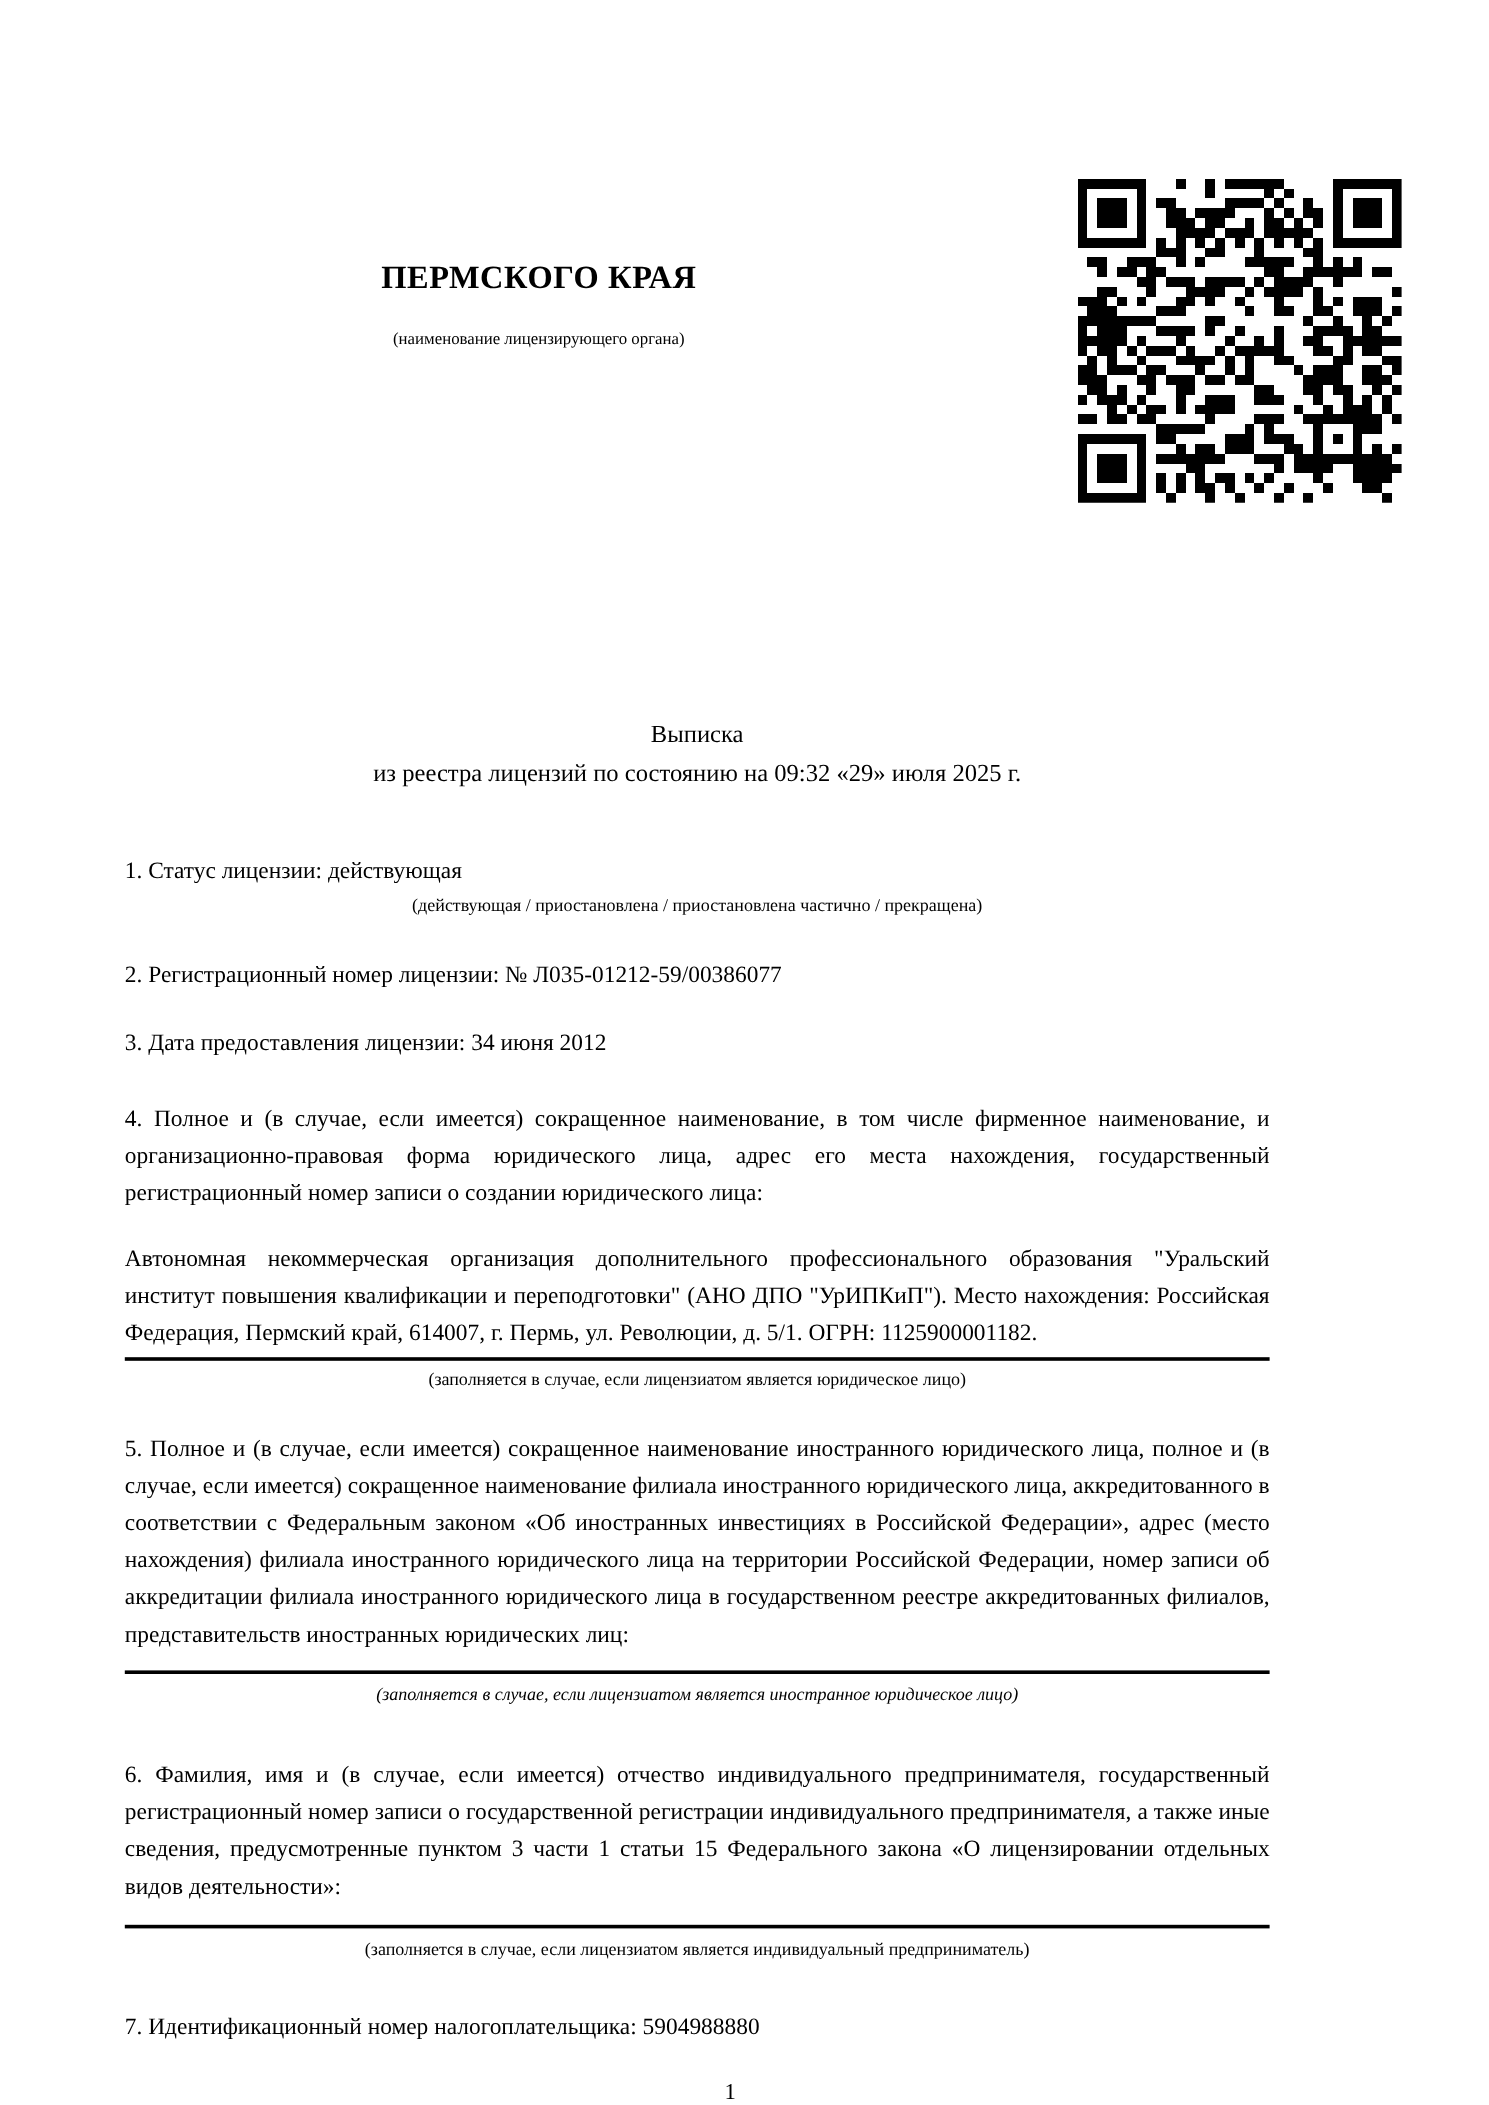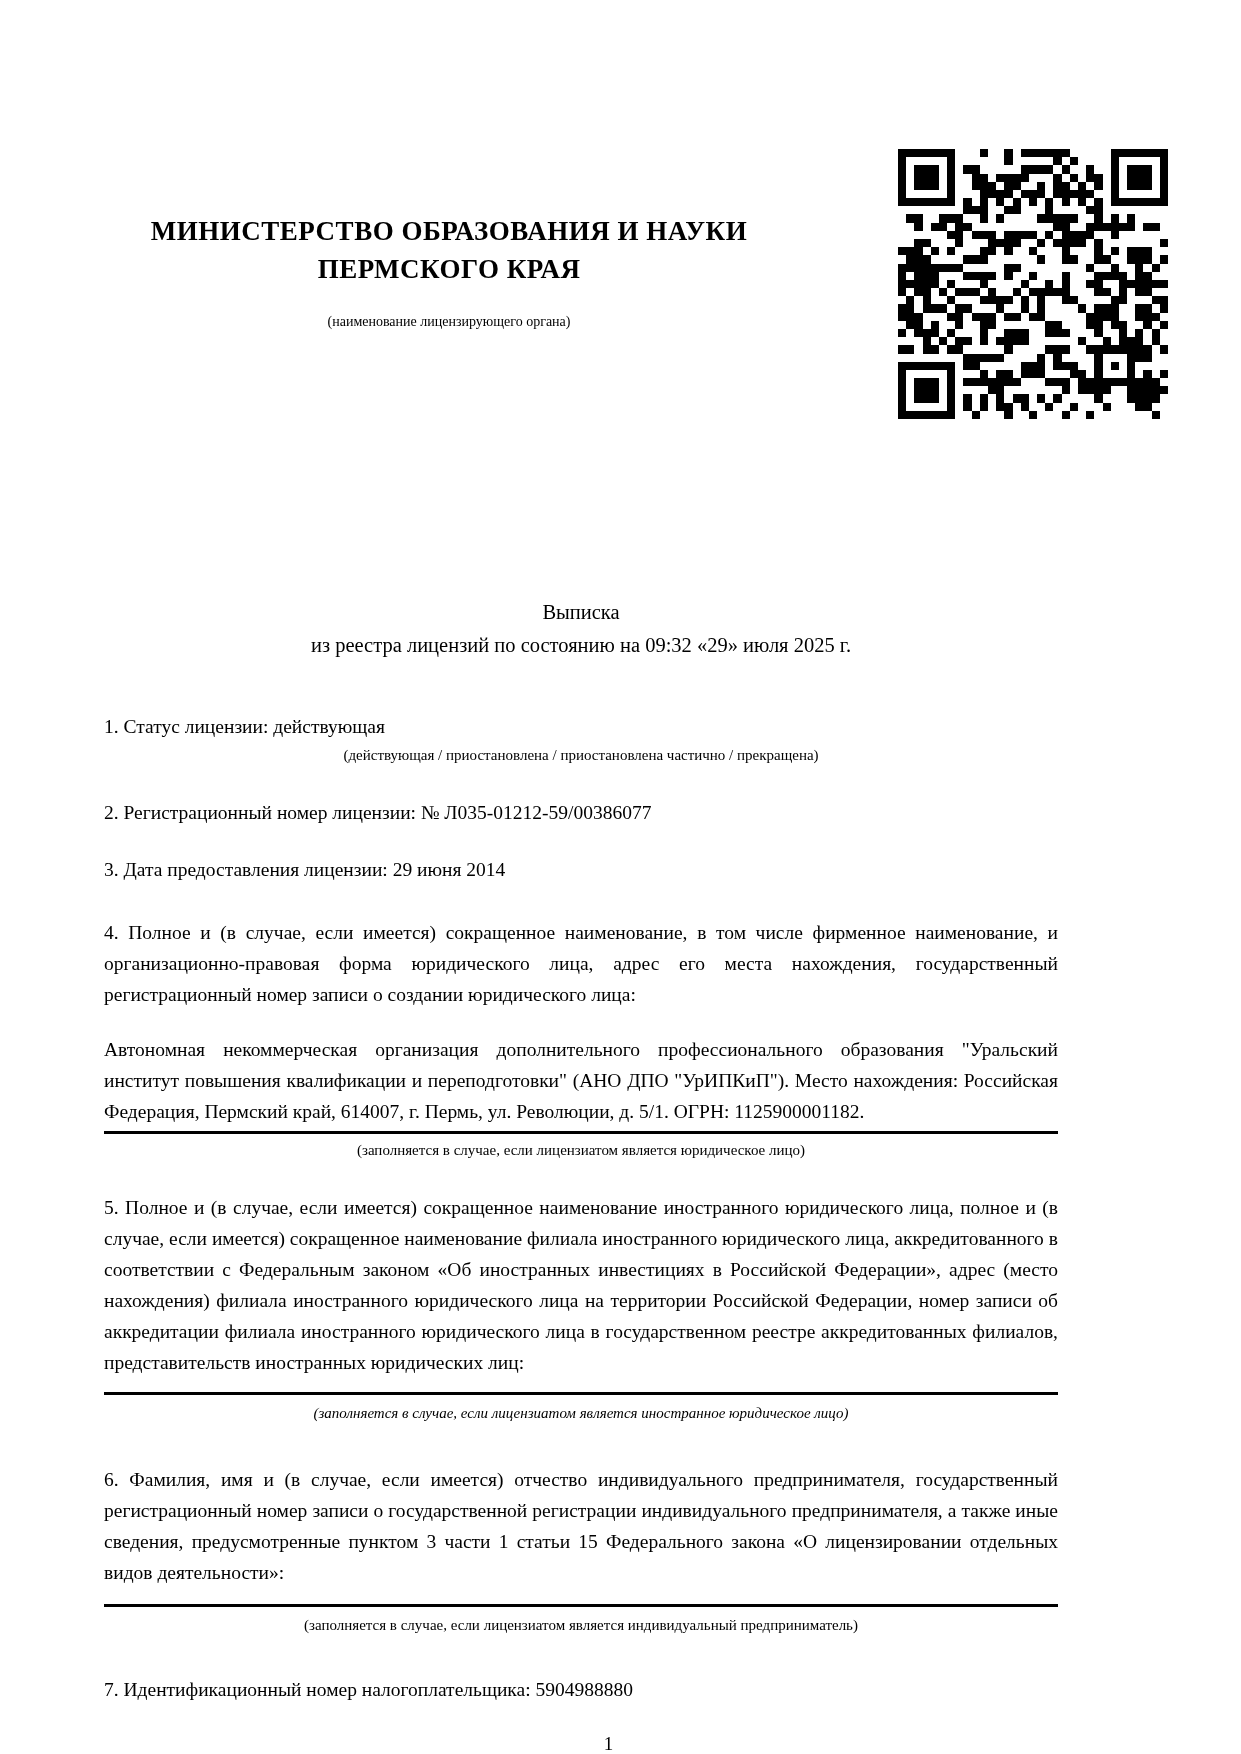--- a/index.html
+++ b/index.html
@@ -44,21 +44,20 @@
   .s7{margin-top:40px;}
   .page-num{margin-top:30px;text-align:center;font-size:19px;padding-left:55px;}
 </style>
 </head>
 <body>
 
 <div class="content">
 
   <div class="top-area">
     <div class="ministry">
-      <div class="ministry-title">МИНИСТЕРСТВО ОБРАЗОВАНИЯ И НАУКИ</div>
       <div class="ministry-title">ПЕРМСКОГО КРАЯ</div>
       <div class="ministry-caption">(наименование лицензирующего органа)</div>
     </div>
     <div class="qr-wrap">
       <svg width="270" height="270" viewBox="0 0 270 270" shape-rendering="crispEdges">
         <rect x="0" y="0" width="270" height="270" fill="#ffffff"></rect>
         <path id="qr-path" fill="#000000" d="M0.00 0.00h8.18v8.18h-8.18zM8.18 0.00h8.18v8.18h-8.18zM16.36 0.00h8.18v8.18h-8.18zM24.55 0.00h8.18v8.18h-8.18zM32.73 0.00h8.18v8.18h-8.18zM40.91 0.00h8.18v8.18h-8.18zM49.09 0.00h8.18v8.18h-8.18zM81.82 0.00h8.18v8.18h-8.18zM106.36 0.00h8.18v8.18h-8.18zM122.73 0.00h8.18v8.18h-8.18zM130.91 0.00h8.18v8.18h-8.18zM139.09 0.00h8.18v8.18h-8.18zM147.27 0.00h8.18v8.18h-8.18zM155.45 0.00h8.18v8.18h-8.18zM163.64 0.00h8.18v8.18h-8.18zM212.73 0.00h8.18v8.18h-8.18zM220.91 0.00h8.18v8.18h-8.18zM229.09 0.00h8.18v8.18h-8.18zM237.27 0.00h8.18v8.18h-8.18zM245.45 0.00h8.18v8.18h-8.18zM253.64 0.00h8.18v8.18h-8.18zM261.82 0.00h8.18v8.18h-8.18zM0.00 8.18h8.18v8.18h-8.18zM49.09 8.18h8.18v8.18h-8.18zM106.36 8.18h8.18v8.18h-8.18zM155.45 8.18h8.18v8.18h-8.18zM171.82 8.18h8.18v8.18h-8.18zM212.73 8.18h8.18v8.18h-8.18zM261.82 8.18h8.18v8.18h-8.18zM0.00 16.36h8.18v8.18h-8.18zM16.36 16.36h8.18v8.18h-8.18zM24.55 16.36h8.18v8.18h-8.18zM32.73 16.36h8.18v8.18h-8.18zM49.09 16.36h8.18v8.18h-8.18zM65.45 16.36h8.18v8.18h-8.18zM73.64 16.36h8.18v8.18h-8.18zM122.73 16.36h8.18v8.18h-8.18zM130.91 16.36h8.18v8.18h-8.18zM139.09 16.36h8.18v8.18h-8.18zM147.27 16.36h8.18v8.18h-8.18zM163.64 16.36h8.18v8.18h-8.18zM188.18 16.36h8.18v8.18h-8.18zM212.73 16.36h8.18v8.18h-8.18zM229.09 16.36h8.18v8.18h-8.18zM237.27 16.36h8.18v8.18h-8.18zM245.45 16.36h8.18v8.18h-8.18zM261.82 16.36h8.18v8.18h-8.18zM0.00 24.55h8.18v8.18h-8.18zM16.36 24.55h8.18v8.18h-8.18zM24.55 24.55h8.18v8.18h-8.18zM32.73 24.55h8.18v8.18h-8.18zM49.09 24.55h8.18v8.18h-8.18zM73.64 24.55h8.18v8.18h-8.18zM81.82 24.55h8.18v8.18h-8.18zM98.18 24.55h8.18v8.18h-8.18zM106.36 24.55h8.18v8.18h-8.18zM114.55 24.55h8.18v8.18h-8.18zM122.73 24.55h8.18v8.18h-8.18zM155.45 24.55h8.18v8.18h-8.18zM171.82 24.55h8.18v8.18h-8.18zM188.18 24.55h8.18v8.18h-8.18zM196.36 24.55h8.18v8.18h-8.18zM212.73 24.55h8.18v8.18h-8.18zM229.09 24.55h8.18v8.18h-8.18zM237.27 24.55h8.18v8.18h-8.18zM245.45 24.55h8.18v8.18h-8.18zM261.82 24.55h8.18v8.18h-8.18zM0.00 32.73h8.18v8.18h-8.18zM16.36 32.73h8.18v8.18h-8.18zM24.55 32.73h8.18v8.18h-8.18zM32.73 32.73h8.18v8.18h-8.18zM49.09 32.73h8.18v8.18h-8.18zM73.64 32.73h8.18v8.18h-8.18zM81.82 32.73h8.18v8.18h-8.18zM90.00 32.73h8.18v8.18h-8.18zM106.36 32.73h8.18v8.18h-8.18zM114.55 32.73h8.18v8.18h-8.18zM139.09 32.73h8.18v8.18h-8.18zM155.45 32.73h8.18v8.18h-8.18zM163.64 32.73h8.18v8.18h-8.18zM180.00 32.73h8.18v8.18h-8.18zM196.36 32.73h8.18v8.18h-8.18zM212.73 32.73h8.18v8.18h-8.18zM229.09 32.73h8.18v8.18h-8.18zM237.27 32.73h8.18v8.18h-8.18zM245.45 32.73h8.18v8.18h-8.18zM261.82 32.73h8.18v8.18h-8.18zM0.00 40.91h8.18v8.18h-8.18zM49.09 40.91h8.18v8.18h-8.18zM81.82 40.91h8.18v8.18h-8.18zM90.00 40.91h8.18v8.18h-8.18zM98.18 40.91h8.18v8.18h-8.18zM106.36 40.91h8.18v8.18h-8.18zM122.73 40.91h8.18v8.18h-8.18zM130.91 40.91h8.18v8.18h-8.18zM139.09 40.91h8.18v8.18h-8.18zM155.45 40.91h8.18v8.18h-8.18zM163.64 40.91h8.18v8.18h-8.18zM171.82 40.91h8.18v8.18h-8.18zM180.00 40.91h8.18v8.18h-8.18zM188.18 40.91h8.18v8.18h-8.18zM212.73 40.91h8.18v8.18h-8.18zM261.82 40.91h8.18v8.18h-8.18zM0.00 49.09h8.18v8.18h-8.18zM8.18 49.09h8.18v8.18h-8.18zM16.36 49.09h8.18v8.18h-8.18zM24.55 49.09h8.18v8.18h-8.18zM32.73 49.09h8.18v8.18h-8.18zM40.91 49.09h8.18v8.18h-8.18zM49.09 49.09h8.18v8.18h-8.18zM65.45 49.09h8.18v8.18h-8.18zM81.82 49.09h8.18v8.18h-8.18zM98.18 49.09h8.18v8.18h-8.18zM114.55 49.09h8.18v8.18h-8.18zM130.91 49.09h8.18v8.18h-8.18zM147.27 49.09h8.18v8.18h-8.18zM163.64 49.09h8.18v8.18h-8.18zM180.00 49.09h8.18v8.18h-8.18zM196.36 49.09h8.18v8.18h-8.18zM212.73 49.09h8.18v8.18h-8.18zM220.91 49.09h8.18v8.18h-8.18zM229.09 49.09h8.18v8.18h-8.18zM237.27 49.09h8.18v8.18h-8.18zM245.45 49.09h8.18v8.18h-8.18zM253.64 49.09h8.18v8.18h-8.18zM261.82 49.09h8.18v8.18h-8.18zM65.45 57.27h8.18v8.18h-8.18zM73.64 57.27h8.18v8.18h-8.18zM81.82 57.27h8.18v8.18h-8.18zM106.36 57.27h8.18v8.18h-8.18zM114.55 57.27h8.18v8.18h-8.18zM147.27 57.27h8.18v8.18h-8.18zM188.18 57.27h8.18v8.18h-8.18zM196.36 57.27h8.18v8.18h-8.18zM8.18 65.45h8.18v8.18h-8.18zM16.36 65.45h8.18v8.18h-8.18zM40.91 65.45h8.18v8.18h-8.18zM49.09 65.45h8.18v8.18h-8.18zM57.27 65.45h8.18v8.18h-8.18zM81.82 65.45h8.18v8.18h-8.18zM98.18 65.45h8.18v8.18h-8.18zM139.09 65.45h8.18v8.18h-8.18zM147.27 65.45h8.18v8.18h-8.18zM155.45 65.45h8.18v8.18h-8.18zM163.64 65.45h8.18v8.18h-8.18zM171.82 65.45h8.18v8.18h-8.18zM196.36 65.45h8.18v8.18h-8.18zM212.73 65.45h8.18v8.18h-8.18zM229.09 65.45h8.18v8.18h-8.18zM16.36 73.64h8.18v8.18h-8.18zM32.73 73.64h8.18v8.18h-8.18zM40.91 73.64h8.18v8.18h-8.18zM57.27 73.64h8.18v8.18h-8.18zM65.45 73.64h8.18v8.18h-8.18zM155.45 73.64h8.18v8.18h-8.18zM163.64 73.64h8.18v8.18h-8.18zM188.18 73.64h8.18v8.18h-8.18zM196.36 73.64h8.18v8.18h-8.18zM204.55 73.64h8.18v8.18h-8.18zM212.73 73.64h8.18v8.18h-8.18zM220.91 73.64h8.18v8.18h-8.18zM229.09 73.64h8.18v8.18h-8.18zM245.45 73.64h8.18v8.18h-8.18zM253.64 73.64h8.18v8.18h-8.18zM49.09 81.82h8.18v8.18h-8.18zM57.27 81.82h8.18v8.18h-8.18zM73.64 81.82h8.18v8.18h-8.18zM81.82 81.82h8.18v8.18h-8.18zM90.00 81.82h8.18v8.18h-8.18zM106.36 81.82h8.18v8.18h-8.18zM114.55 81.82h8.18v8.18h-8.18zM122.73 81.82h8.18v8.18h-8.18zM130.91 81.82h8.18v8.18h-8.18zM147.27 81.82h8.18v8.18h-8.18zM163.64 81.82h8.18v8.18h-8.18zM171.82 81.82h8.18v8.18h-8.18zM180.00 81.82h8.18v8.18h-8.18zM188.18 81.82h8.18v8.18h-8.18zM212.73 81.82h8.18v8.18h-8.18zM16.36 90.00h8.18v8.18h-8.18zM24.55 90.00h8.18v8.18h-8.18zM57.27 90.00h8.18v8.18h-8.18zM90.00 90.00h8.18v8.18h-8.18zM98.18 90.00h8.18v8.18h-8.18zM106.36 90.00h8.18v8.18h-8.18zM114.55 90.00h8.18v8.18h-8.18zM139.09 90.00h8.18v8.18h-8.18zM155.45 90.00h8.18v8.18h-8.18zM163.64 90.00h8.18v8.18h-8.18zM171.82 90.00h8.18v8.18h-8.18zM180.00 90.00h8.18v8.18h-8.18zM196.36 90.00h8.18v8.18h-8.18zM261.82 90.00h8.18v8.18h-8.18zM0.00 98.18h8.18v8.18h-8.18zM8.18 98.18h8.18v8.18h-8.18zM16.36 98.18h8.18v8.18h-8.18zM32.73 98.18h8.18v8.18h-8.18zM49.09 98.18h8.18v8.18h-8.18zM81.82 98.18h8.18v8.18h-8.18zM90.00 98.18h8.18v8.18h-8.18zM106.36 98.18h8.18v8.18h-8.18zM130.91 98.18h8.18v8.18h-8.18zM163.64 98.18h8.18v8.18h-8.18zM196.36 98.18h8.18v8.18h-8.18zM212.73 98.18h8.18v8.18h-8.18zM229.09 98.18h8.18v8.18h-8.18zM237.27 98.18h8.18v8.18h-8.18zM245.45 98.18h8.18v8.18h-8.18zM8.18 106.36h8.18v8.18h-8.18zM16.36 106.36h8.18v8.18h-8.18zM24.55 106.36h8.18v8.18h-8.18zM65.45 106.36h8.18v8.18h-8.18zM73.64 106.36h8.18v8.18h-8.18zM81.82 106.36h8.18v8.18h-8.18zM139.09 106.36h8.18v8.18h-8.18zM163.64 106.36h8.18v8.18h-8.18zM171.82 106.36h8.18v8.18h-8.18zM196.36 106.36h8.18v8.18h-8.18zM204.55 106.36h8.18v8.18h-8.18zM229.09 106.36h8.18v8.18h-8.18zM237.27 106.36h8.18v8.18h-8.18zM245.45 106.36h8.18v8.18h-8.18zM261.82 106.36h8.18v8.18h-8.18zM0.00 114.55h8.18v8.18h-8.18zM8.18 114.55h8.18v8.18h-8.18zM16.36 114.55h8.18v8.18h-8.18zM24.55 114.55h8.18v8.18h-8.18zM32.73 114.55h8.18v8.18h-8.18zM40.91 114.55h8.18v8.18h-8.18zM49.09 114.55h8.18v8.18h-8.18zM57.27 114.55h8.18v8.18h-8.18zM106.36 114.55h8.18v8.18h-8.18zM114.55 114.55h8.18v8.18h-8.18zM188.18 114.55h8.18v8.18h-8.18zM212.73 114.55h8.18v8.18h-8.18zM237.27 114.55h8.18v8.18h-8.18zM253.64 114.55h8.18v8.18h-8.18zM0.00 122.73h8.18v8.18h-8.18zM16.36 122.73h8.18v8.18h-8.18zM24.55 122.73h8.18v8.18h-8.18zM32.73 122.73h8.18v8.18h-8.18zM65.45 122.73h8.18v8.18h-8.18zM73.64 122.73h8.18v8.18h-8.18zM81.82 122.73h8.18v8.18h-8.18zM90.00 122.73h8.18v8.18h-8.18zM106.36 122.73h8.18v8.18h-8.18zM130.91 122.73h8.18v8.18h-8.18zM163.64 122.73h8.18v8.18h-8.18zM196.36 122.73h8.18v8.18h-8.18zM204.55 122.73h8.18v8.18h-8.18zM212.73 122.73h8.18v8.18h-8.18zM220.91 122.73h8.18v8.18h-8.18zM237.27 122.73h8.18v8.18h-8.18zM245.45 122.73h8.18v8.18h-8.18zM0.00 130.91h8.18v8.18h-8.18zM8.18 130.91h8.18v8.18h-8.18zM16.36 130.91h8.18v8.18h-8.18zM24.55 130.91h8.18v8.18h-8.18zM32.73 130.91h8.18v8.18h-8.18zM49.09 130.91h8.18v8.18h-8.18zM81.82 130.91h8.18v8.18h-8.18zM122.73 130.91h8.18v8.18h-8.18zM147.27 130.91h8.18v8.18h-8.18zM163.64 130.91h8.18v8.18h-8.18zM188.18 130.91h8.18v8.18h-8.18zM196.36 130.91h8.18v8.18h-8.18zM220.91 130.91h8.18v8.18h-8.18zM229.09 130.91h8.18v8.18h-8.18zM237.27 130.91h8.18v8.18h-8.18zM245.45 130.91h8.18v8.18h-8.18zM253.64 130.91h8.18v8.18h-8.18zM261.82 130.91h8.18v8.18h-8.18zM0.00 139.09h8.18v8.18h-8.18zM16.36 139.09h8.18v8.18h-8.18zM24.55 139.09h8.18v8.18h-8.18zM40.91 139.09h8.18v8.18h-8.18zM57.27 139.09h8.18v8.18h-8.18zM65.45 139.09h8.18v8.18h-8.18zM73.64 139.09h8.18v8.18h-8.18zM90.00 139.09h8.18v8.18h-8.18zM114.55 139.09h8.18v8.18h-8.18zM130.91 139.09h8.18v8.18h-8.18zM139.09 139.09h8.18v8.18h-8.18zM147.27 139.09h8.18v8.18h-8.18zM155.45 139.09h8.18v8.18h-8.18zM163.64 139.09h8.18v8.18h-8.18zM196.36 139.09h8.18v8.18h-8.18zM204.55 139.09h8.18v8.18h-8.18zM220.91 139.09h8.18v8.18h-8.18zM237.27 139.09h8.18v8.18h-8.18zM245.45 139.09h8.18v8.18h-8.18zM8.18 147.27h8.18v8.18h-8.18zM24.55 147.27h8.18v8.18h-8.18zM49.09 147.27h8.18v8.18h-8.18zM81.82 147.27h8.18v8.18h-8.18zM90.00 147.27h8.18v8.18h-8.18zM98.18 147.27h8.18v8.18h-8.18zM106.36 147.27h8.18v8.18h-8.18zM122.73 147.27h8.18v8.18h-8.18zM139.09 147.27h8.18v8.18h-8.18zM163.64 147.27h8.18v8.18h-8.18zM171.82 147.27h8.18v8.18h-8.18zM212.73 147.27h8.18v8.18h-8.18zM220.91 147.27h8.18v8.18h-8.18zM253.64 147.27h8.18v8.18h-8.18zM261.82 147.27h8.18v8.18h-8.18zM0.00 155.45h8.18v8.18h-8.18zM8.18 155.45h8.18v8.18h-8.18zM24.55 155.45h8.18v8.18h-8.18zM32.73 155.45h8.18v8.18h-8.18zM40.91 155.45h8.18v8.18h-8.18zM57.27 155.45h8.18v8.18h-8.18zM65.45 155.45h8.18v8.18h-8.18zM98.18 155.45h8.18v8.18h-8.18zM122.73 155.45h8.18v8.18h-8.18zM139.09 155.45h8.18v8.18h-8.18zM180.00 155.45h8.18v8.18h-8.18zM196.36 155.45h8.18v8.18h-8.18zM204.55 155.45h8.18v8.18h-8.18zM212.73 155.45h8.18v8.18h-8.18zM237.27 155.45h8.18v8.18h-8.18zM245.45 155.45h8.18v8.18h-8.18zM261.82 155.45h8.18v8.18h-8.18zM0.00 163.64h8.18v8.18h-8.18zM8.18 163.64h8.18v8.18h-8.18zM16.36 163.64h8.18v8.18h-8.18zM49.09 163.64h8.18v8.18h-8.18zM57.27 163.64h8.18v8.18h-8.18zM73.64 163.64h8.18v8.18h-8.18zM81.82 163.64h8.18v8.18h-8.18zM90.00 163.64h8.18v8.18h-8.18zM106.36 163.64h8.18v8.18h-8.18zM114.55 163.64h8.18v8.18h-8.18zM130.91 163.64h8.18v8.18h-8.18zM139.09 163.64h8.18v8.18h-8.18zM188.18 163.64h8.18v8.18h-8.18zM196.36 163.64h8.18v8.18h-8.18zM204.55 163.64h8.18v8.18h-8.18zM212.73 163.64h8.18v8.18h-8.18zM237.27 163.64h8.18v8.18h-8.18zM245.45 163.64h8.18v8.18h-8.18zM253.64 163.64h8.18v8.18h-8.18zM8.18 171.82h8.18v8.18h-8.18zM16.36 171.82h8.18v8.18h-8.18zM32.73 171.82h8.18v8.18h-8.18zM57.27 171.82h8.18v8.18h-8.18zM81.82 171.82h8.18v8.18h-8.18zM90.00 171.82h8.18v8.18h-8.18zM147.27 171.82h8.18v8.18h-8.18zM155.45 171.82h8.18v8.18h-8.18zM188.18 171.82h8.18v8.18h-8.18zM196.36 171.82h8.18v8.18h-8.18zM212.73 171.82h8.18v8.18h-8.18zM220.91 171.82h8.18v8.18h-8.18zM245.45 171.82h8.18v8.18h-8.18zM261.82 171.82h8.18v8.18h-8.18zM0.00 180.00h8.18v8.18h-8.18zM16.36 180.00h8.18v8.18h-8.18zM24.55 180.00h8.18v8.18h-8.18zM32.73 180.00h8.18v8.18h-8.18zM49.09 180.00h8.18v8.18h-8.18zM81.82 180.00h8.18v8.18h-8.18zM106.36 180.00h8.18v8.18h-8.18zM114.55 180.00h8.18v8.18h-8.18zM122.73 180.00h8.18v8.18h-8.18zM147.27 180.00h8.18v8.18h-8.18zM155.45 180.00h8.18v8.18h-8.18zM163.64 180.00h8.18v8.18h-8.18zM196.36 180.00h8.18v8.18h-8.18zM220.91 180.00h8.18v8.18h-8.18zM237.27 180.00h8.18v8.18h-8.18zM253.64 180.00h8.18v8.18h-8.18zM24.55 188.18h8.18v8.18h-8.18zM40.91 188.18h8.18v8.18h-8.18zM57.27 188.18h8.18v8.18h-8.18zM65.45 188.18h8.18v8.18h-8.18zM81.82 188.18h8.18v8.18h-8.18zM98.18 188.18h8.18v8.18h-8.18zM106.36 188.18h8.18v8.18h-8.18zM114.55 188.18h8.18v8.18h-8.18zM122.73 188.18h8.18v8.18h-8.18zM180.00 188.18h8.18v8.18h-8.18zM204.55 188.18h8.18v8.18h-8.18zM220.91 188.18h8.18v8.18h-8.18zM229.09 188.18h8.18v8.18h-8.18zM237.27 188.18h8.18v8.18h-8.18zM253.64 188.18h8.18v8.18h-8.18zM0.00 196.36h8.18v8.18h-8.18zM8.18 196.36h8.18v8.18h-8.18zM24.55 196.36h8.18v8.18h-8.18zM32.73 196.36h8.18v8.18h-8.18zM49.09 196.36h8.18v8.18h-8.18zM57.27 196.36h8.18v8.18h-8.18zM106.36 196.36h8.18v8.18h-8.18zM147.27 196.36h8.18v8.18h-8.18zM155.45 196.36h8.18v8.18h-8.18zM163.64 196.36h8.18v8.18h-8.18zM188.18 196.36h8.18v8.18h-8.18zM196.36 196.36h8.18v8.18h-8.18zM204.55 196.36h8.18v8.18h-8.18zM212.73 196.36h8.18v8.18h-8.18zM220.91 196.36h8.18v8.18h-8.18zM229.09 196.36h8.18v8.18h-8.18zM237.27 196.36h8.18v8.18h-8.18zM245.45 196.36h8.18v8.18h-8.18zM261.82 196.36h8.18v8.18h-8.18zM65.45 204.55h8.18v8.18h-8.18zM73.64 204.55h8.18v8.18h-8.18zM81.82 204.55h8.18v8.18h-8.18zM90.00 204.55h8.18v8.18h-8.18zM98.18 204.55h8.18v8.18h-8.18zM139.09 204.55h8.18v8.18h-8.18zM155.45 204.55h8.18v8.18h-8.18zM196.36 204.55h8.18v8.18h-8.18zM229.09 204.55h8.18v8.18h-8.18zM237.27 204.55h8.18v8.18h-8.18zM245.45 204.55h8.18v8.18h-8.18zM0.00 212.73h8.18v8.18h-8.18zM8.18 212.73h8.18v8.18h-8.18zM16.36 212.73h8.18v8.18h-8.18zM24.55 212.73h8.18v8.18h-8.18zM32.73 212.73h8.18v8.18h-8.18zM40.91 212.73h8.18v8.18h-8.18zM49.09 212.73h8.18v8.18h-8.18zM65.45 212.73h8.18v8.18h-8.18zM73.64 212.73h8.18v8.18h-8.18zM122.73 212.73h8.18v8.18h-8.18zM130.91 212.73h8.18v8.18h-8.18zM139.09 212.73h8.18v8.18h-8.18zM155.45 212.73h8.18v8.18h-8.18zM163.64 212.73h8.18v8.18h-8.18zM171.82 212.73h8.18v8.18h-8.18zM196.36 212.73h8.18v8.18h-8.18zM212.73 212.73h8.18v8.18h-8.18zM229.09 212.73h8.18v8.18h-8.18zM0.00 220.91h8.18v8.18h-8.18zM49.09 220.91h8.18v8.18h-8.18zM81.82 220.91h8.18v8.18h-8.18zM98.18 220.91h8.18v8.18h-8.18zM106.36 220.91h8.18v8.18h-8.18zM122.73 220.91h8.18v8.18h-8.18zM130.91 220.91h8.18v8.18h-8.18zM139.09 220.91h8.18v8.18h-8.18zM171.82 220.91h8.18v8.18h-8.18zM180.00 220.91h8.18v8.18h-8.18zM196.36 220.91h8.18v8.18h-8.18zM229.09 220.91h8.18v8.18h-8.18zM245.45 220.91h8.18v8.18h-8.18zM261.82 220.91h8.18v8.18h-8.18zM0.00 229.09h8.18v8.18h-8.18zM16.36 229.09h8.18v8.18h-8.18zM24.55 229.09h8.18v8.18h-8.18zM32.73 229.09h8.18v8.18h-8.18zM49.09 229.09h8.18v8.18h-8.18zM65.45 229.09h8.18v8.18h-8.18zM73.64 229.09h8.18v8.18h-8.18zM81.82 229.09h8.18v8.18h-8.18zM90.00 229.09h8.18v8.18h-8.18zM98.18 229.09h8.18v8.18h-8.18zM106.36 229.09h8.18v8.18h-8.18zM114.55 229.09h8.18v8.18h-8.18zM147.27 229.09h8.18v8.18h-8.18zM155.45 229.09h8.18v8.18h-8.18zM163.64 229.09h8.18v8.18h-8.18zM180.00 229.09h8.18v8.18h-8.18zM188.18 229.09h8.18v8.18h-8.18zM196.36 229.09h8.18v8.18h-8.18zM204.55 229.09h8.18v8.18h-8.18zM212.73 229.09h8.18v8.18h-8.18zM220.91 229.09h8.18v8.18h-8.18zM229.09 229.09h8.18v8.18h-8.18zM237.27 229.09h8.18v8.18h-8.18zM245.45 229.09h8.18v8.18h-8.18zM253.64 229.09h8.18v8.18h-8.18zM0.00 237.27h8.18v8.18h-8.18zM16.36 237.27h8.18v8.18h-8.18zM24.55 237.27h8.18v8.18h-8.18zM32.73 237.27h8.18v8.18h-8.18zM49.09 237.27h8.18v8.18h-8.18zM90.00 237.27h8.18v8.18h-8.18zM98.18 237.27h8.18v8.18h-8.18zM163.64 237.27h8.18v8.18h-8.18zM180.00 237.27h8.18v8.18h-8.18zM188.18 237.27h8.18v8.18h-8.18zM196.36 237.27h8.18v8.18h-8.18zM204.55 237.27h8.18v8.18h-8.18zM229.09 237.27h8.18v8.18h-8.18zM237.27 237.27h8.18v8.18h-8.18zM245.45 237.27h8.18v8.18h-8.18zM253.64 237.27h8.18v8.18h-8.18zM261.82 237.27h8.18v8.18h-8.18zM0.00 245.45h8.18v8.18h-8.18zM16.36 245.45h8.18v8.18h-8.18zM24.55 245.45h8.18v8.18h-8.18zM32.73 245.45h8.18v8.18h-8.18zM49.09 245.45h8.18v8.18h-8.18zM65.45 245.45h8.18v8.18h-8.18zM81.82 245.45h8.18v8.18h-8.18zM98.18 245.45h8.18v8.18h-8.18zM114.55 245.45h8.18v8.18h-8.18zM122.73 245.45h8.18v8.18h-8.18zM139.09 245.45h8.18v8.18h-8.18zM155.45 245.45h8.18v8.18h-8.18zM196.36 245.45h8.18v8.18h-8.18zM229.09 245.45h8.18v8.18h-8.18zM237.27 245.45h8.18v8.18h-8.18zM245.45 245.45h8.18v8.18h-8.18zM253.64 245.45h8.18v8.18h-8.18zM0.00 253.64h8.18v8.18h-8.18zM49.09 253.64h8.18v8.18h-8.18zM65.45 253.64h8.18v8.18h-8.18zM81.82 253.64h8.18v8.18h-8.18zM98.18 253.64h8.18v8.18h-8.18zM106.36 253.64h8.18v8.18h-8.18zM122.73 253.64h8.18v8.18h-8.18zM147.27 253.64h8.18v8.18h-8.18zM171.82 253.64h8.18v8.18h-8.18zM204.55 253.64h8.18v8.18h-8.18zM237.27 253.64h8.18v8.18h-8.18zM245.45 253.64h8.18v8.18h-8.18zM0.00 261.82h8.18v8.18h-8.18zM8.18 261.82h8.18v8.18h-8.18zM16.36 261.82h8.18v8.18h-8.18zM24.55 261.82h8.18v8.18h-8.18zM32.73 261.82h8.18v8.18h-8.18zM40.91 261.82h8.18v8.18h-8.18zM49.09 261.82h8.18v8.18h-8.18zM73.64 261.82h8.18v8.18h-8.18zM106.36 261.82h8.18v8.18h-8.18zM130.91 261.82h8.18v8.18h-8.18zM163.64 261.82h8.18v8.18h-8.18zM188.18 261.82h8.18v8.18h-8.18zM253.64 261.82h8.18v8.18h-8.18z"></path>
       </svg>
     </div>
   </div>
@@ -66,21 +65,21 @@
   <div class="doc-title mt-title">
     <div>Выписка</div>
     <div>из реестра лицензий по состоянию на 09:32 «29» июля 2025 г.</div>
   </div>
 
   <div class="field s1">1. Статус лицензии: действующая</div>
   <div class="caption s1-cap">(действующая / приостановлена / приостановлена частично / прекращена)</div>
 
   <div class="field s2">2. Регистрационный номер лицензии: № Л035-01212-59/00386077</div>
 
-  <div class="field s3">3. Дата предоставления лицензии: 29 июня 2014</div>
+  <div class="field s3">3. Дата предоставления лицензии: 34 июня 2012</div>
 
   <div class="para s4">4. Полное и (в случае, если имеется) сокращенное наименование, в том числе фирменное наименование, и организационно-правовая форма юридического лица, адрес его места нахождения, государственный регистрационный номер записи о создании юридического лица:</div>
   <div class="para">Автономная некоммерческая организация дополнительного профессионального образования "Уральский институт повышения квалификации и переподготовки" (АНО ДПО "УрИПКиП"). Место нахождения: Российская Федерация, Пермский край, 614007, г. Пермь, ул. Революции, д. 5/1. ОГРН: 1125900001182.</div>
   <div class="hr s4-rule"></div>
   <div class="caption s4-cap">(заполняется в случае, если лицензиатом является юридическое лицо)</div>
 
   <div class="para s5">5. Полное и (в случае, если имеется) сокращенное наименование иностранного юридического лица, полное и (в случае, если имеется) сокращенное наименование филиала иностранного юридического лица, аккредитованного в соответствии с Федеральным законом «Об иностранных инвестициях в Российской Федерации», адрес (место нахождения) филиала иностранного юридического лица на территории Российской Федерации, номер записи об аккредитации филиала иностранного юридического лица в государственном реестре аккредитованных филиалов, представительств иностранных юридических лиц:</div>
   <div class="hr s5-rule"></div>
   <div class="caption s5-cap">(заполняется в случае, если лицензиатом является иностранное юридическое лицо)</div>
 

